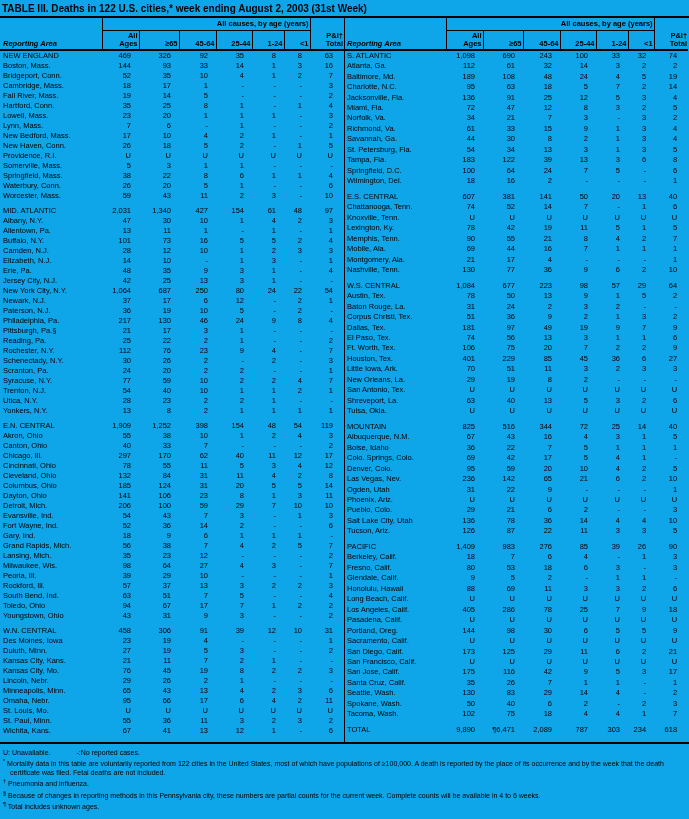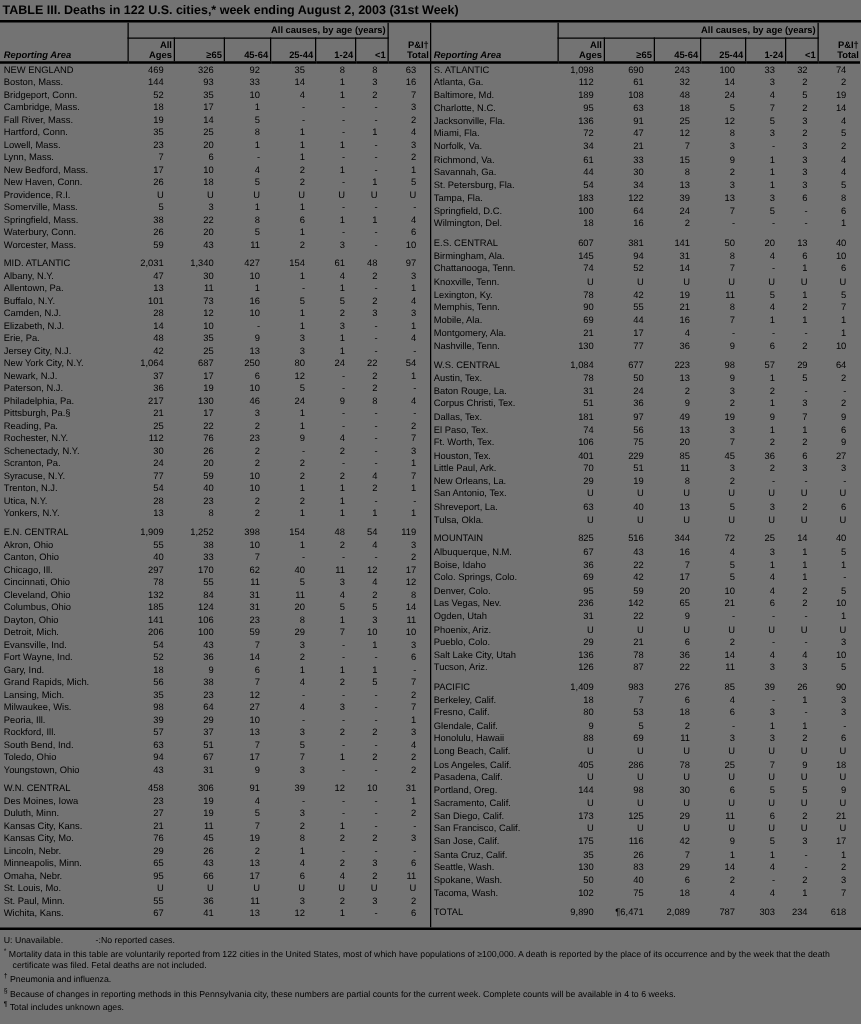--- a/index.html
+++ b/index.html
@@ -2,21 +2,21 @@
 <html><head>
 <meta charset="utf-8">
 <style>
   * { margin: 0; padding: 0; box-sizing: border-box; }
   html, body {
     background: #ffffff;
     width: 689px;
     font-family: "Liberation Sans", sans-serif;
     color: #000;
   }
-  .page { width: 689px; height: 819px; overflow: hidden; background: #737373; }
+  .page { width: 689px; height: 819px; overflow: hidden; background: #0ea5e9; }
 
   .title {
     font-size: 10px;
     font-weight: bold;
     padding: 3px 2px 2px 2px;
     white-space: nowrap;
   }
 
   .table-wrap {
     position: relative;
@@ -980,30 +980,20 @@
               <td class="area">E.S. CENTRAL</td>
               <td class="num">607</td>
               <td class="num">381</td>
               <td class="num">141</td>
               <td class="num">50</td>
               <td class="num">20</td>
               <td class="num">13</td>
               <td class="num pi">40</td>
             </tr>
             <tr>
-              <td class="area">Birmingham, Ala.</td>
-              <td class="num">145</td>
-              <td class="num">94</td>
-              <td class="num">31</td>
-              <td class="num">8</td>
-              <td class="num">4</td>
-              <td class="num">6</td>
-              <td class="num pi">10</td>
-            </tr>
-            <tr>
               <td class="area">Chattanooga, Tenn.</td>
               <td class="num">74</td>
               <td class="num">52</td>
               <td class="num">14</td>
               <td class="num">7</td>
               <td class="num">-</td>
               <td class="num">1</td>
               <td class="num pi">6</td>
             </tr>
             <tr>
@@ -1143,21 +1133,21 @@
               <td class="area">Houston, Tex.</td>
               <td class="num">401</td>
               <td class="num">229</td>
               <td class="num">85</td>
               <td class="num">45</td>
               <td class="num">36</td>
               <td class="num">6</td>
               <td class="num pi">27</td>
             </tr>
             <tr>
-              <td class="area">Little Paul, Ark.</td>
+              <td class="area">Little Iowa, Ark.</td>
               <td class="num">70</td>
               <td class="num">51</td>
               <td class="num">11</td>
               <td class="num">3</td>
               <td class="num">2</td>
               <td class="num">3</td>
               <td class="num pi">3</td>
             </tr>
             <tr>
               <td class="area">New Orleans, La.</td>

